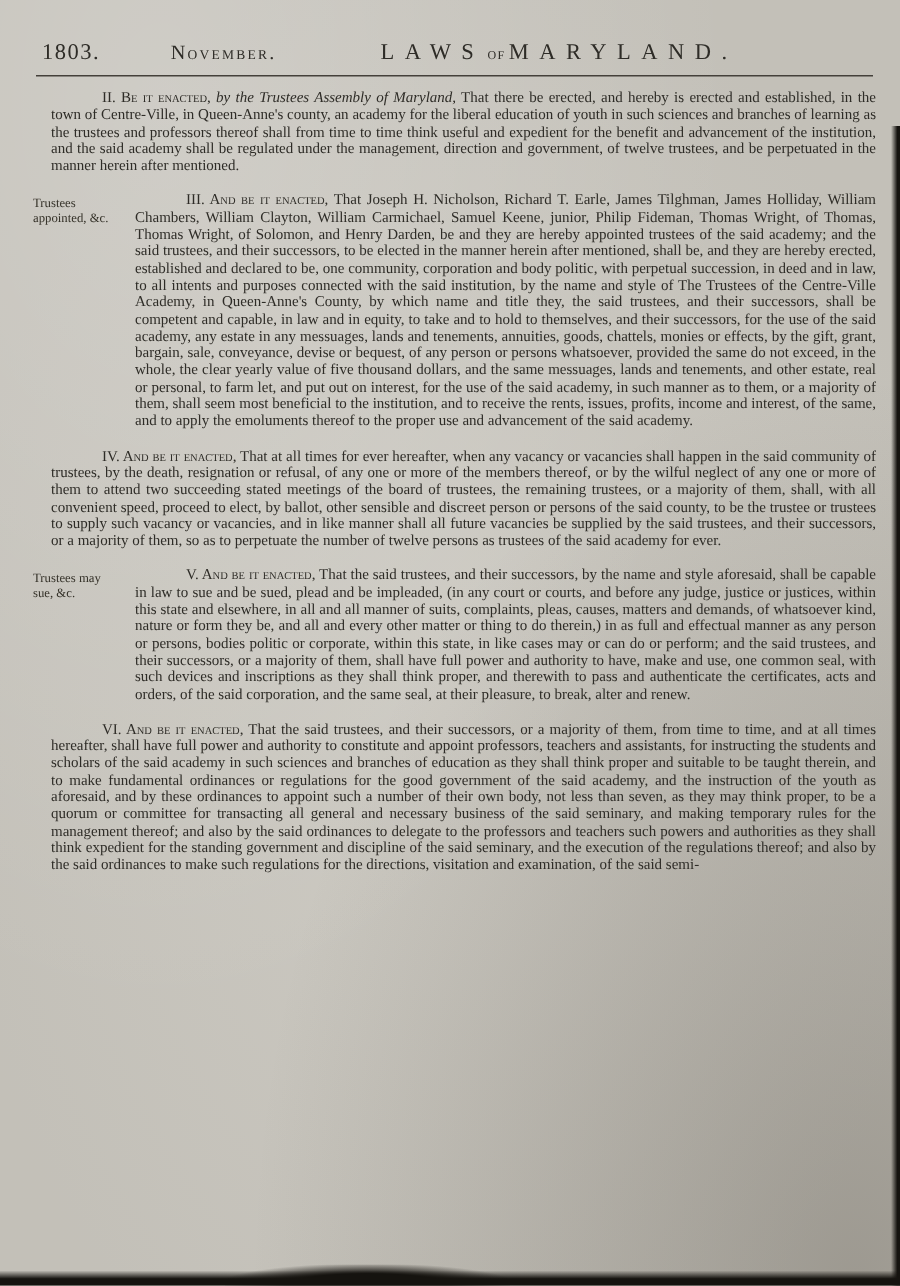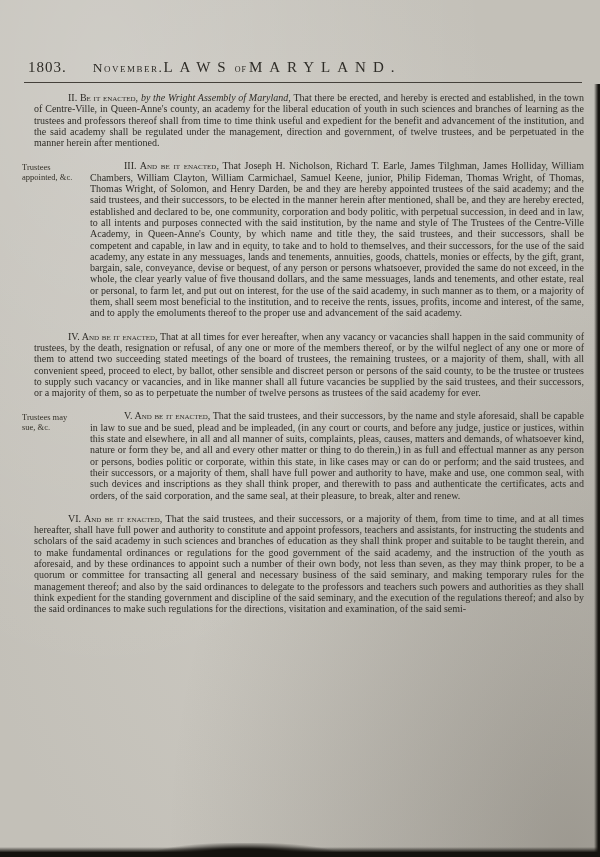--- a/index.html
+++ b/index.html
@@ -17,37 +17,37 @@
       radial-gradient(ellipse at 18% 8%, rgba(255,255,255,0.20), rgba(255,255,255,0) 55%),
       radial-gradient(ellipse at 95% 100%, rgba(58,52,42,0.28), rgba(58,52,42,0) 50%),
       radial-gradient(ellipse at 50% 55%, rgba(255,255,255,0.06), rgba(0,0,0,0.03) 80%),
       #c9c6be;
     padding: 26px 16px 0 22px;
   }
   .page-header {
     display:flex;
     align-items: baseline;
     padding: 0 4px 0 6px;
+    gap: 21px;
   }
   .year {
     font-size: 15px;
     letter-spacing: 1px;
   }
   .month {
     margin-left: 26px;
     font-variant: small-caps;
     font-size: 13.5px;
     letter-spacing: 1.5px;
   }
   .title {
     flex: 1;
-    text-align: left;
+    text-align: center;
     margin-right: 40px;
     white-space: nowrap;
-    margin-top: 32px;
   }
   .title .caps {
     font-size: 15px;
     letter-spacing: 7px;
   }
   .title .of {
     font-variant: small-caps;
     font-size: 11px;
     letter-spacing: 1px;
     margin: 0 2px;
@@ -110,21 +110,21 @@
     <span class="month">November.</span>
     <span class="title"><span class="caps">LAWS</span><span class="of">of</span><span class="caps">MARYLAND.</span></span>
   </header>
 
   <div class="rule"></div>
 
 
   <div class="section">
     <p class="para indent">
       <span class="enact">II. Be it enacted,</span>
-      <span class="cite">by the Wright Assembly of Maryland,</span>
+      <span class="cite">by the Trustees Assembly of Maryland,</span>
       <span>That there be erected, and hereby is erected and established, in the town of Centre-Ville, in Queen-Anne's county, an academy for the liberal education of youth in such sciences and branches of learning as the trustees and professors thereof shall from time to time think useful and expedient for the benefit and advancement of the institution, and the said academy shall be regulated under the management, direction and government, of twelve trustees, and be perpetuated in the manner herein after mentioned.</span>
     </p>
   </div>
 
   <div class="section">
     <div class="mnote">Trustees appointed, &amp;c.</div>
     <p class="para indent">
       <span class="enact">III. And be it enacted,</span>
       <span class="cite"></span>
       <span>That Joseph H. Nicholson, Richard T. Earle, James Tilghman, James Holliday, William Chambers, William Clayton, William Carmichael, Samuel Keene, junior, Philip Fideman, Thomas Wright, of Thomas, Thomas Wright, of Solomon, and Henry Darden, be and they are hereby appointed trustees of the said academy; and the said trustees, and their successors, to be elected in the manner herein after mentioned, shall be, and they are hereby erected, established and declared to be, one community, corporation and body politic, with perpetual succession, in deed and in law, to all intents and purposes connected with the said institution, by the name and style of The Trustees of the Centre-Ville Academy, in Queen-Anne's County, by which name and title they, the said trustees, and their successors, shall be competent and capable, in law and in equity, to take and to hold to themselves, and their successors, for the use of the said academy, any estate in any messuages, lands and tenements, annuities, goods, chattels, monies or effects, by the gift, grant, bargain, sale, conveyance, devise or bequest, of any person or persons whatsoever, provided the same do not exceed, in the whole, the clear yearly value of five thousand dollars, and the same messuages, lands and tenements, and other estate, real or personal, to farm let, and put out on interest, for the use of the said academy, in such manner as to them, or a majority of them, shall seem most beneficial to the institution, and to receive the rents, issues, profits, income and interest, of the same, and to apply the emoluments thereof to the proper use and advancement of the said academy.</span>

